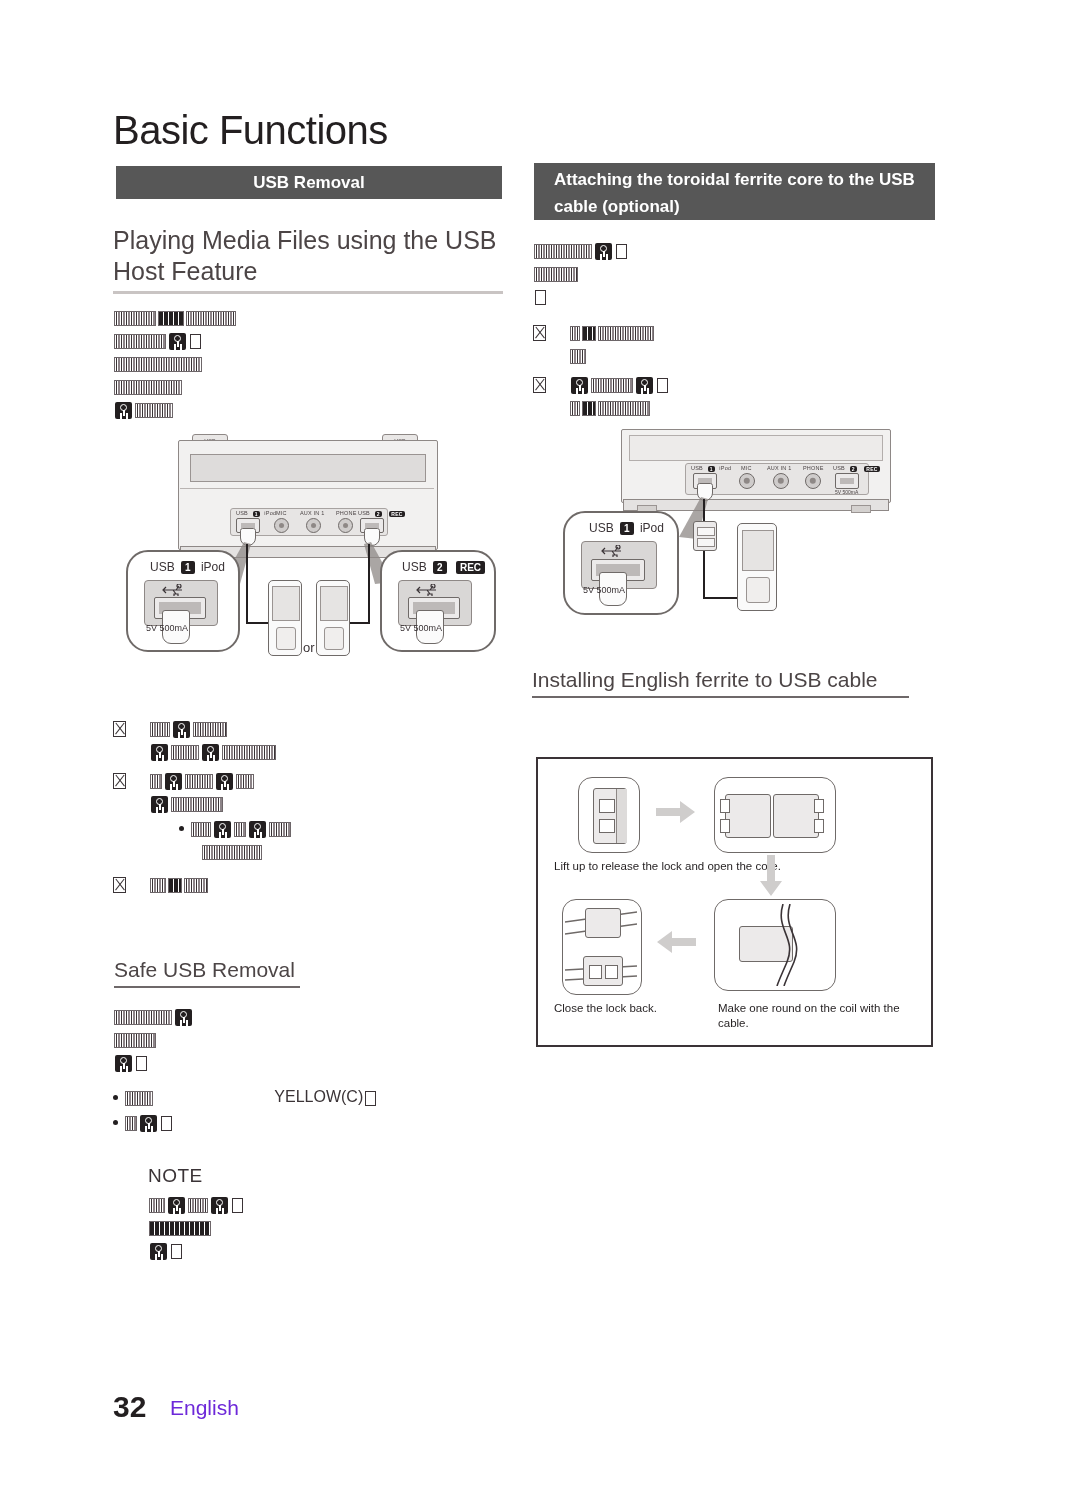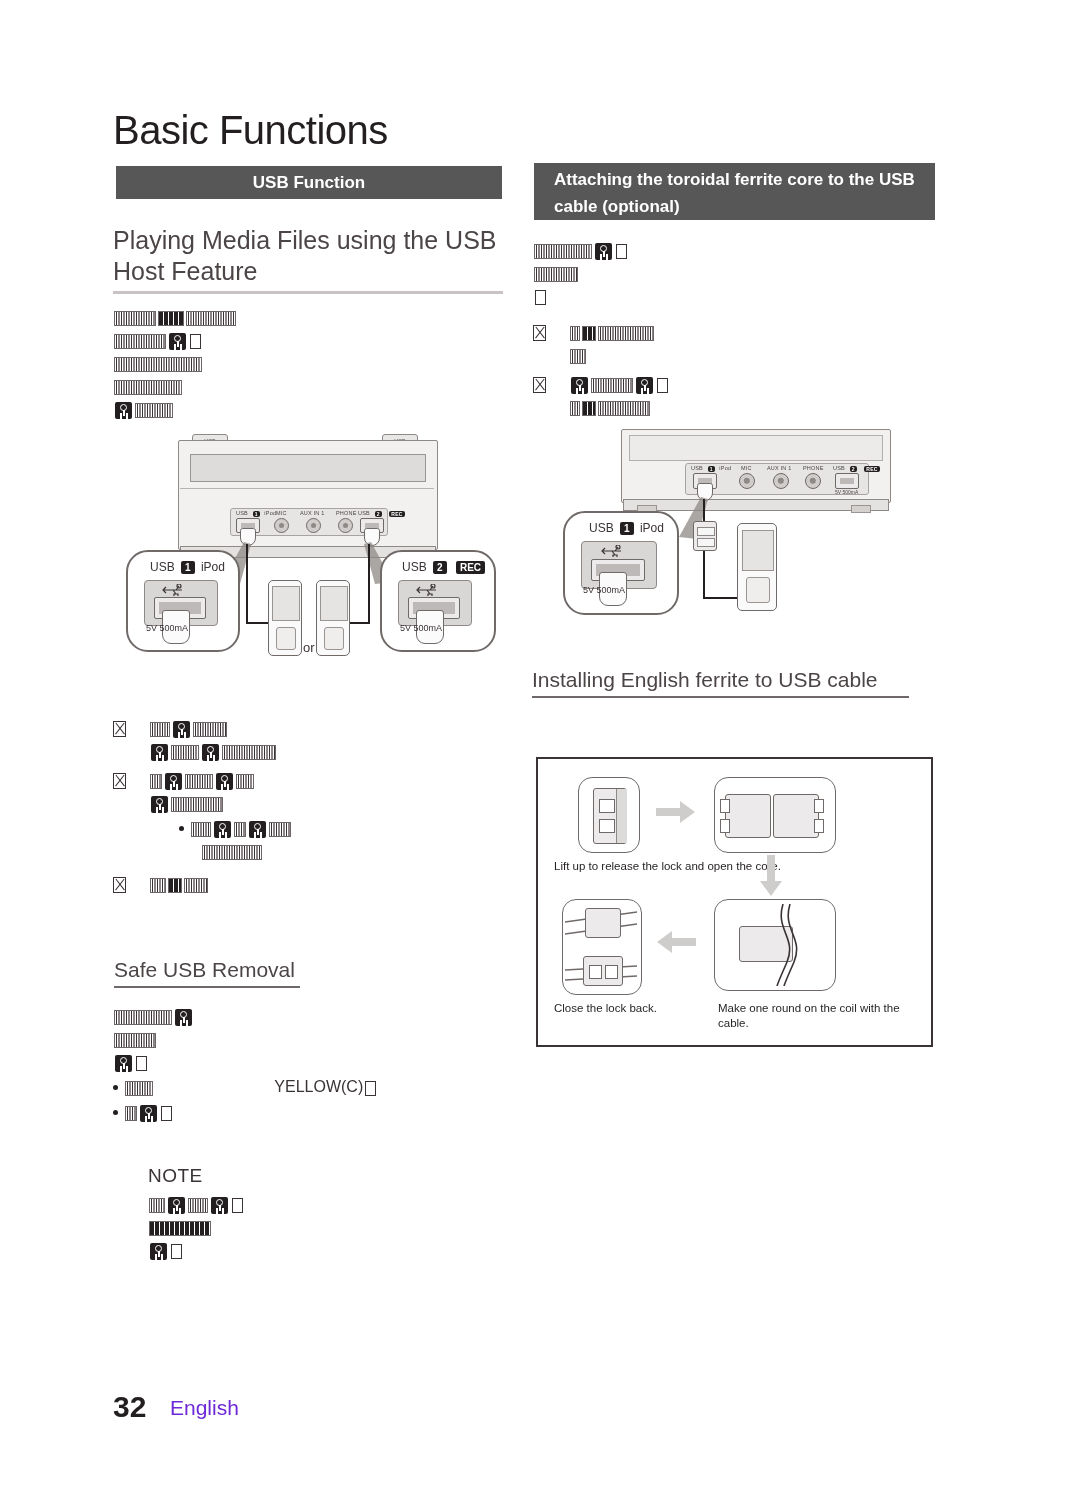--- a/index.html
+++ b/index.html
@@ -90,21 +90,21 @@
   .arrow-r,.arrow-l,.arrow-d{position:absolute;}
   .core{position:absolute;background:#eceaea;border:1.5px solid #6f6a68;border-radius:3px;}
 </style>
 </head>
 <body>
 
 <div class="page">
 
   <div class="title">Basic Functions</div>
 
-  <div class="barhead" id="usb-function-bar">USB Function</div>
+  <div class="barhead" id="usb-function-bar">USB Removal</div>
 
   <div class="h2" id="h2-playing">Playing Media Files using the USB Host Feature</div>
   <div class="rule" id="rule-playing"></div>
 
   <div class="tblock" style="left:113px;top:305px;width:400px;">
     <div><span class="tofu" style="width:42px"></span><span class="tofu dark" style="width:26px"></span><span class="tofu" style="width:50px"></span></div>
     <div><span class="tofu" style="width:52px"></span><span class="badge"></span><span class="box"></span></div>
     <div><span class="tofu" style="width:88px"></span></div>
     <div><span class="tofu" style="width:68px"></span></div>
     <div><span class="badge"></span><span class="tofu" style="width:38px"></span></div>
@@ -220,21 +220,21 @@
     </div>
   </div>
 
   <div class="h3" id="h3-safe">Safe USB Removal</div>
   <div class="rule" id="rule-safe"></div>
 
   <div class="tblock" style="left:113px;top:1004px;width:400px;">
     <div><span class="tofu" style="width:58px"></span><span class="badge"></span></div>
     <div><span class="tofu" style="width:42px"></span></div>
     <div><span class="badge"></span><span class="box"></span></div>
-    <div style="margin-top:2px;white-space:nowrap;">
+    <div style="margin-top:12px;white-space:nowrap;">
       <span class="dot"></span><span class="tofu" style="width:28px"></span>
       <span style="display:inline-block;width:112px;"></span>
       <span class="realtext">YELLOW(C)</span><span class="box"></span>
     </div>
     <div style="margin-top:2px;">
       <span class="dot"></span><span class="tofu" style="width:12px"></span><span class="badge"></span><span class="box"></span>
     </div>
   </div>
 
   <div class="note-label">NOTE</div>

